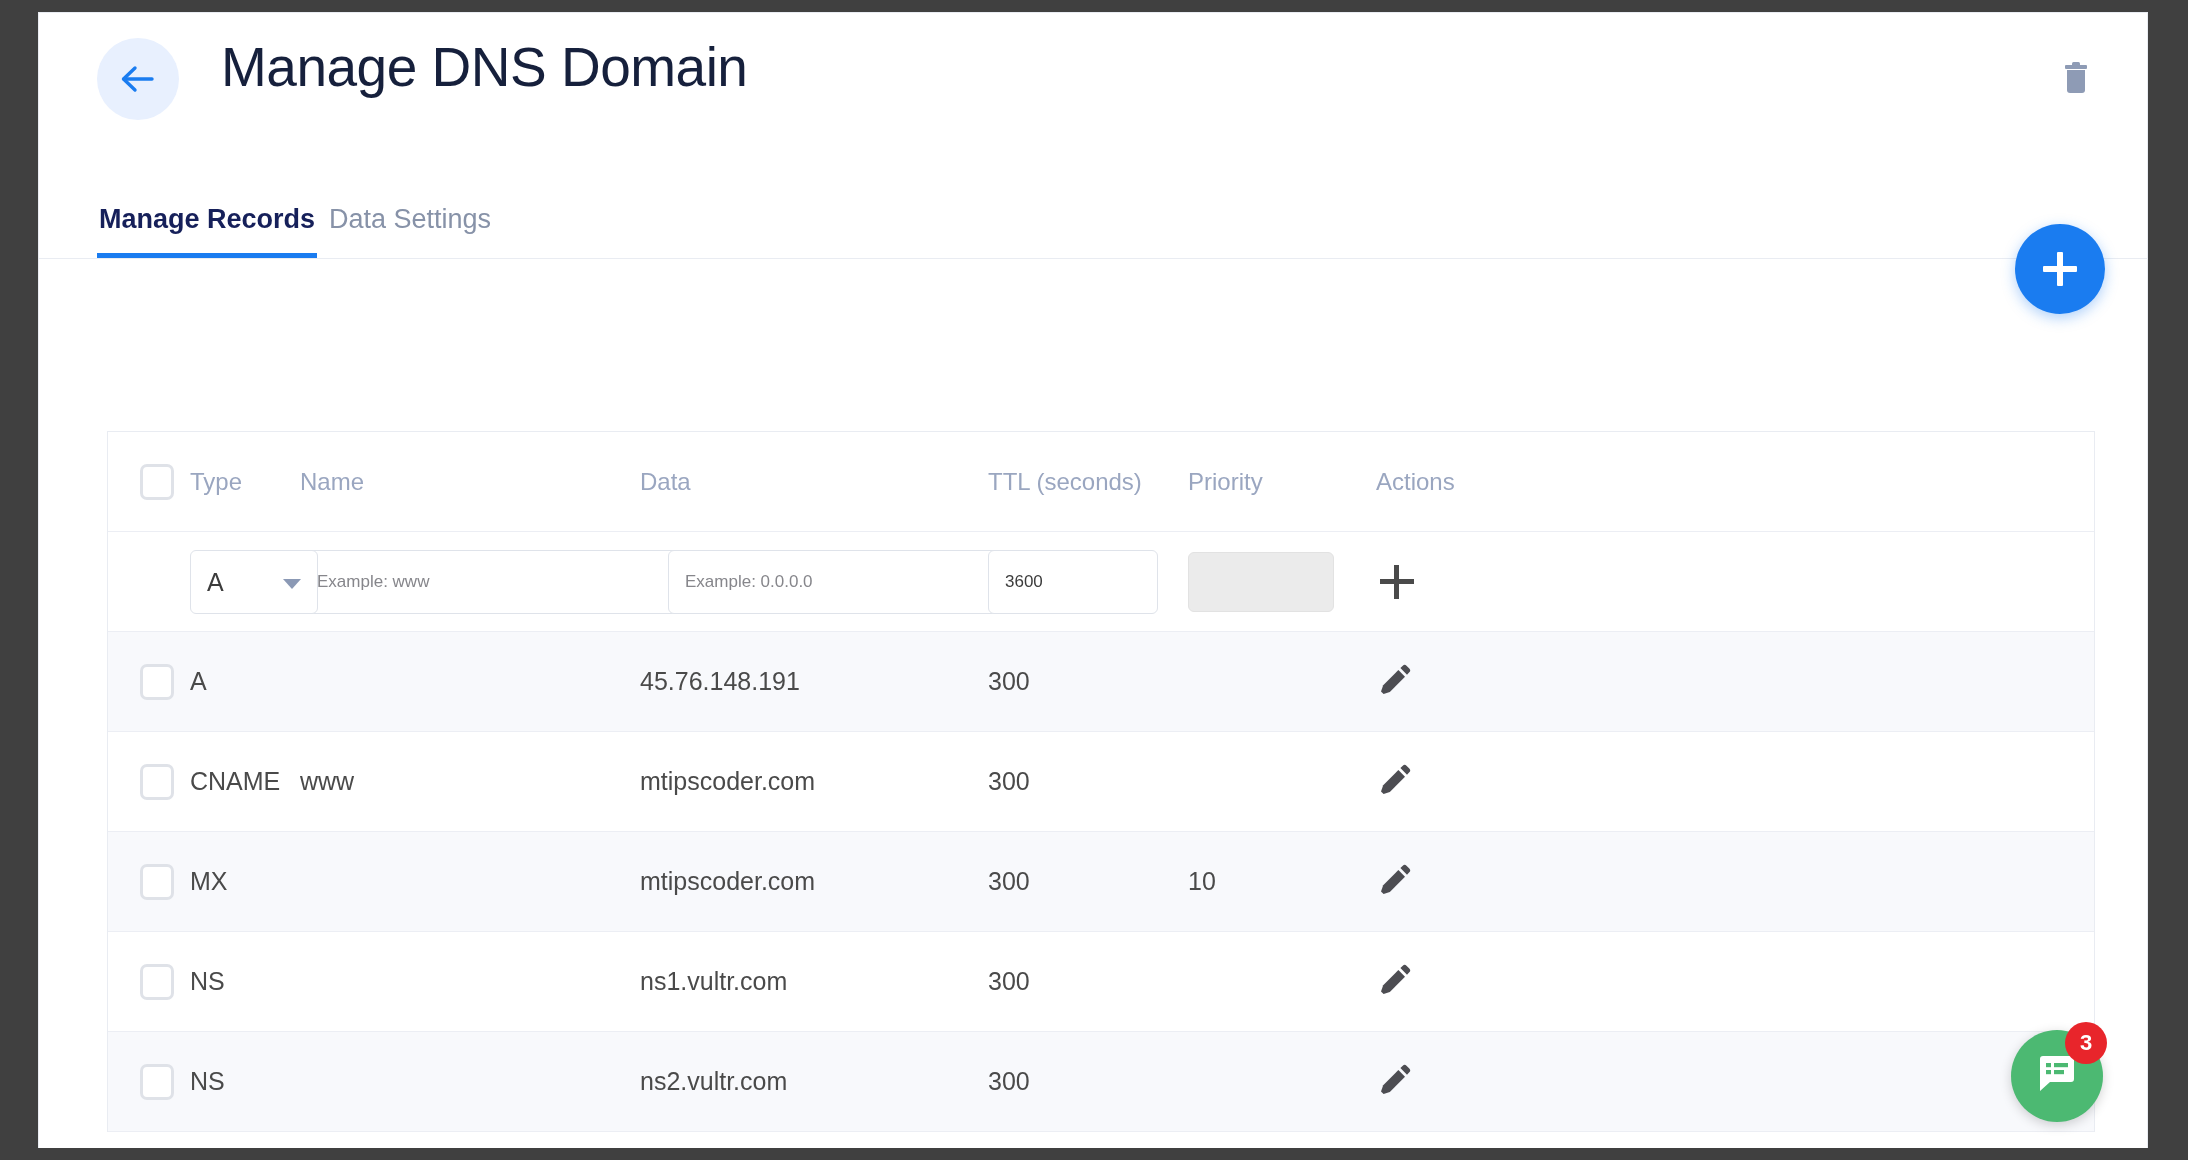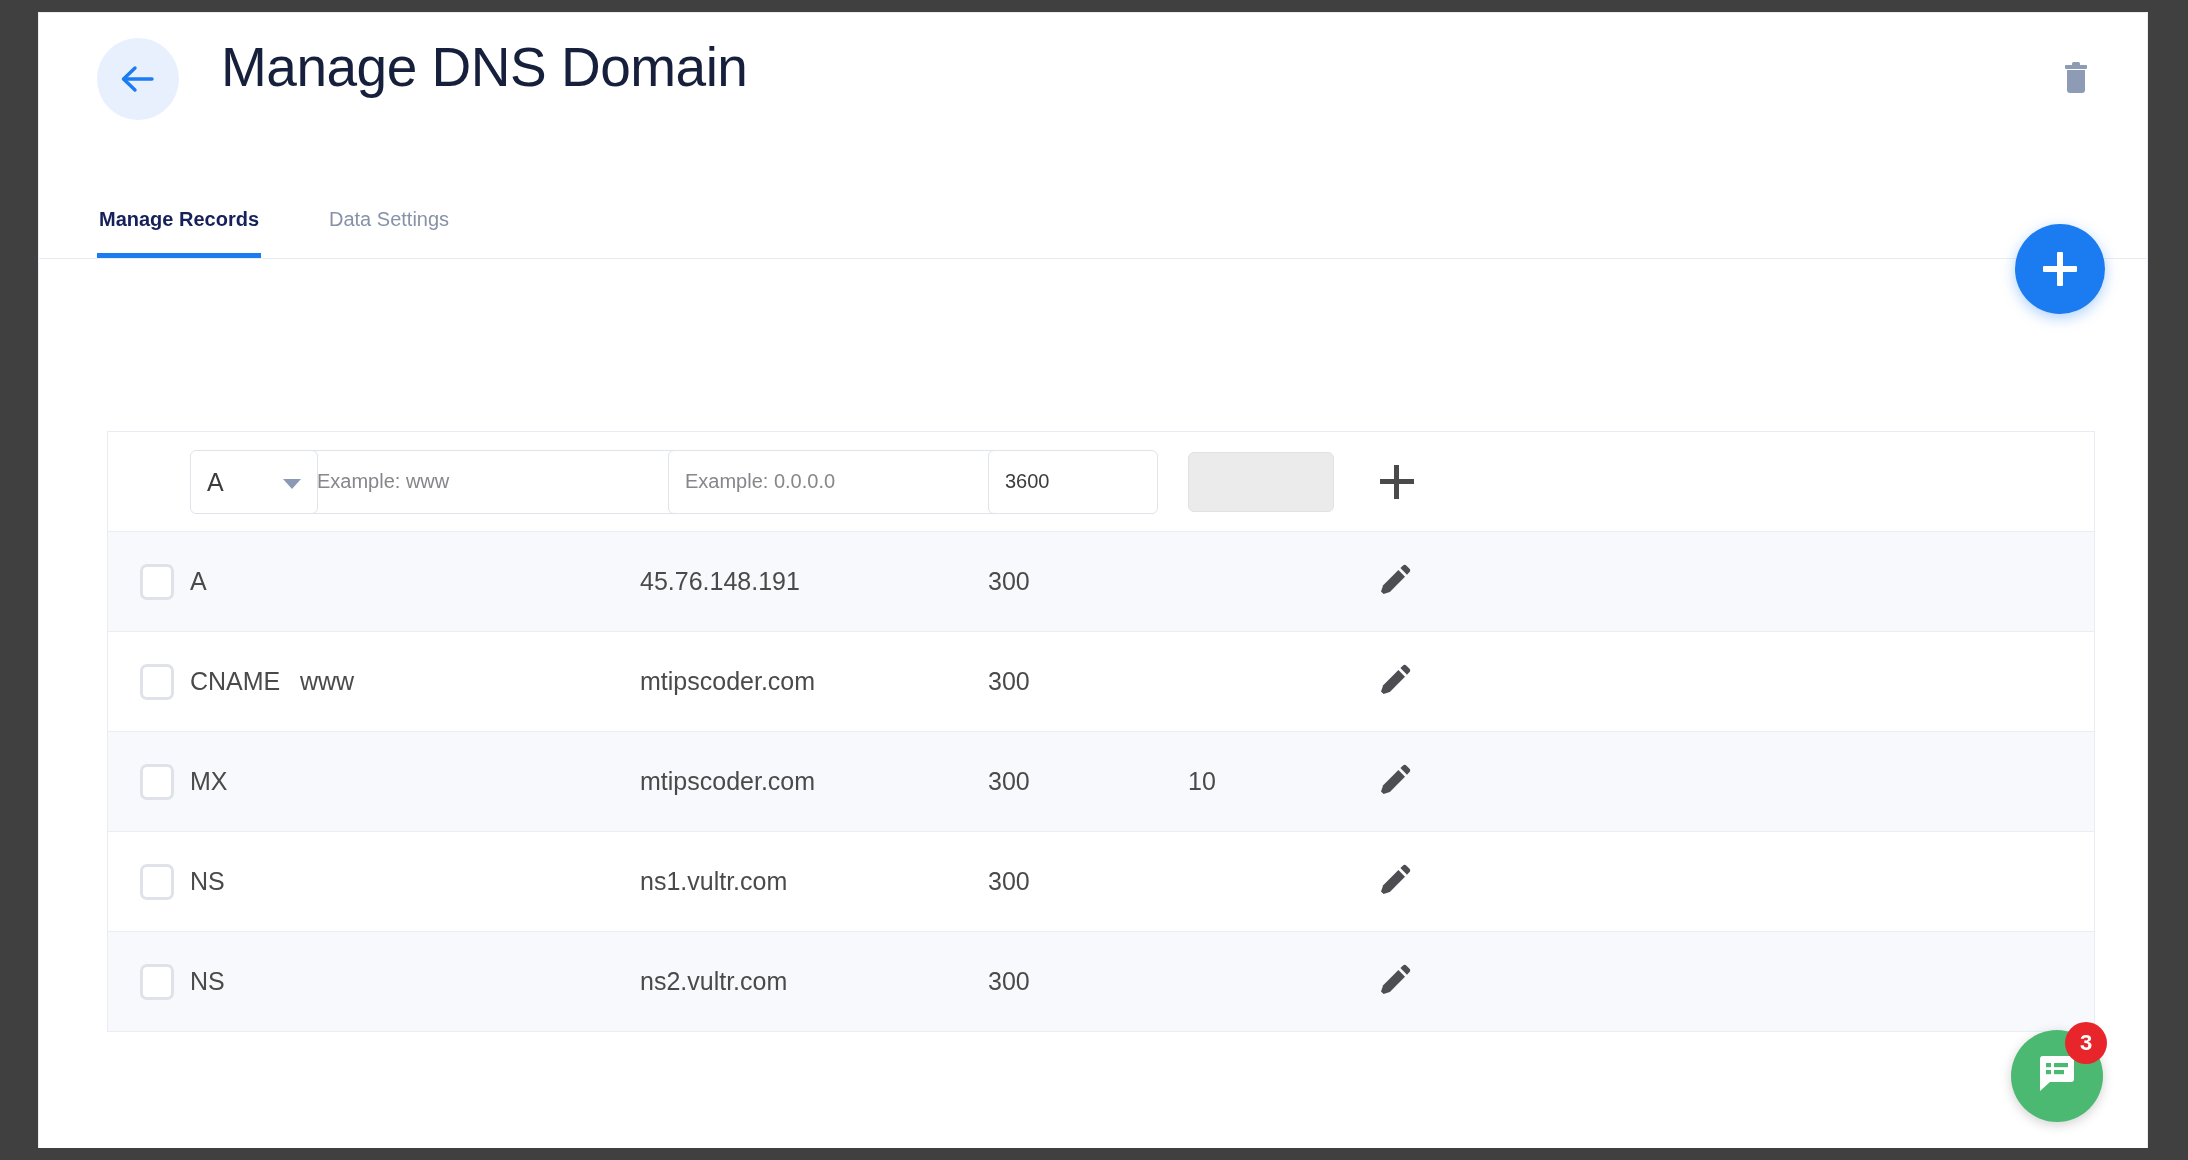--- a/index.html
+++ b/index.html
@@ -98,21 +98,21 @@
     left: 0;
     top: 178px;
     width: 100%;
     height: 68px;
     border-bottom: 1px solid #e9ecf2;
   }
   .tab {
     position: absolute;
     top: 0;
     height: 67px;
-    font-size: 20px;
+    font-size: 27px;
     line-height: 56px;
     color: #8792a8;
     cursor: pointer;
     padding: 0 2px;
     white-space: nowrap;
   }
   .tab.t0 { left: 58px; }
   .tab.t1 { left: 288px; }
   .tab.active {
     color: #16205a;
@@ -231,21 +231,21 @@
     border-right: 9px solid transparent;
     border-top: 10px solid #8b99b5;
   }
 
   .txt {
     height: 64px;
     border: 1px solid #dfe3ea;
     border-radius: 6px;
     background: #ffffff;
     font-family: "Liberation Sans", sans-serif;
-    font-size: 20px;
+    font-size: 17px;
     color: #3c3c3c;
     padding: 0 16px;
     outline: none;
   }
   .txt::placeholder { color: #86868b; }
   .txt.name { width: 446px; }
   .txt.data { width: 446px; margin-left: 28px; }
   .txt.ttl  { width: 170px; }
 
   .prio-dis {
@@ -340,20 +340,31 @@
       <div class="tab t0 active">Manage Records</div>
       <div class="tab t1">Data Settings</div>
     </div>
 
     <div class="fab">
       <span class="plus"></span>
     </div>
 
     <div class="table-wrap">
 
+      <div class="row head">
+        <div class="c-check">
+          <div class="cb"></div>
+        </div>
+        <div class="c-type">Type</div>
+        <div class="c-name">Name</div>
+        <div class="c-data">Data</div>
+        <div class="c-ttl">TTL (seconds)</div>
+        <div class="c-prio">Priority</div>
+        <div class="c-act">Actions</div>
+      </div>
 
       <div class="row form">
         <div class="c-check"></div>
         <div class="c-type">
           <div class="sel">
             <span class="sv">A</span>
             <span class="caret"></span>
           </div>
         </div>
         <div class="c-name">

